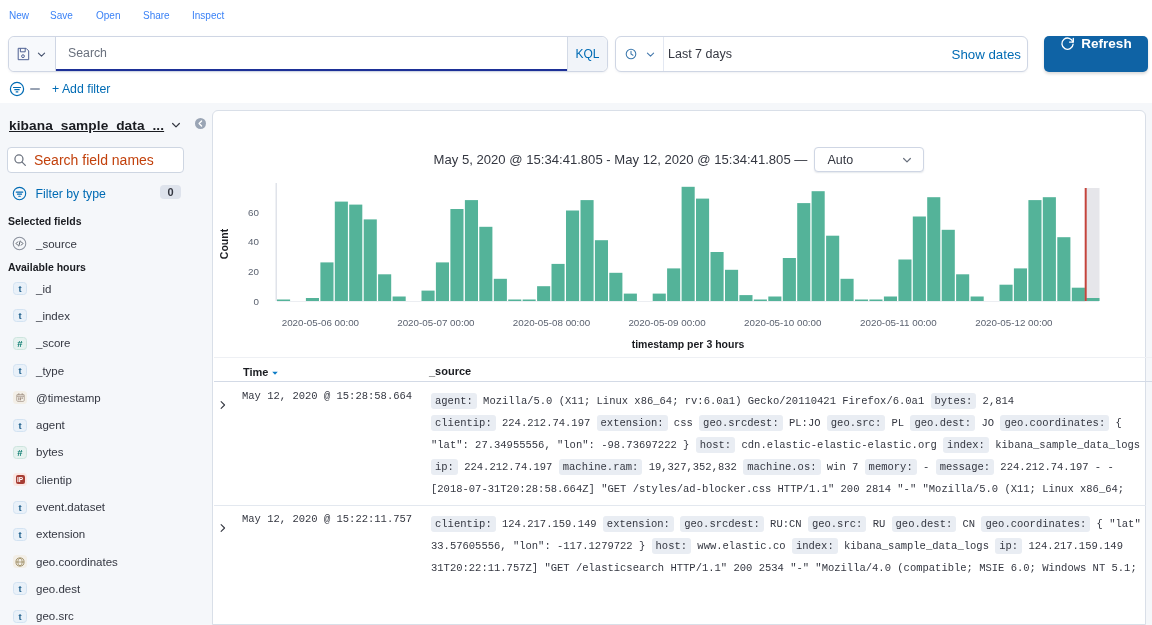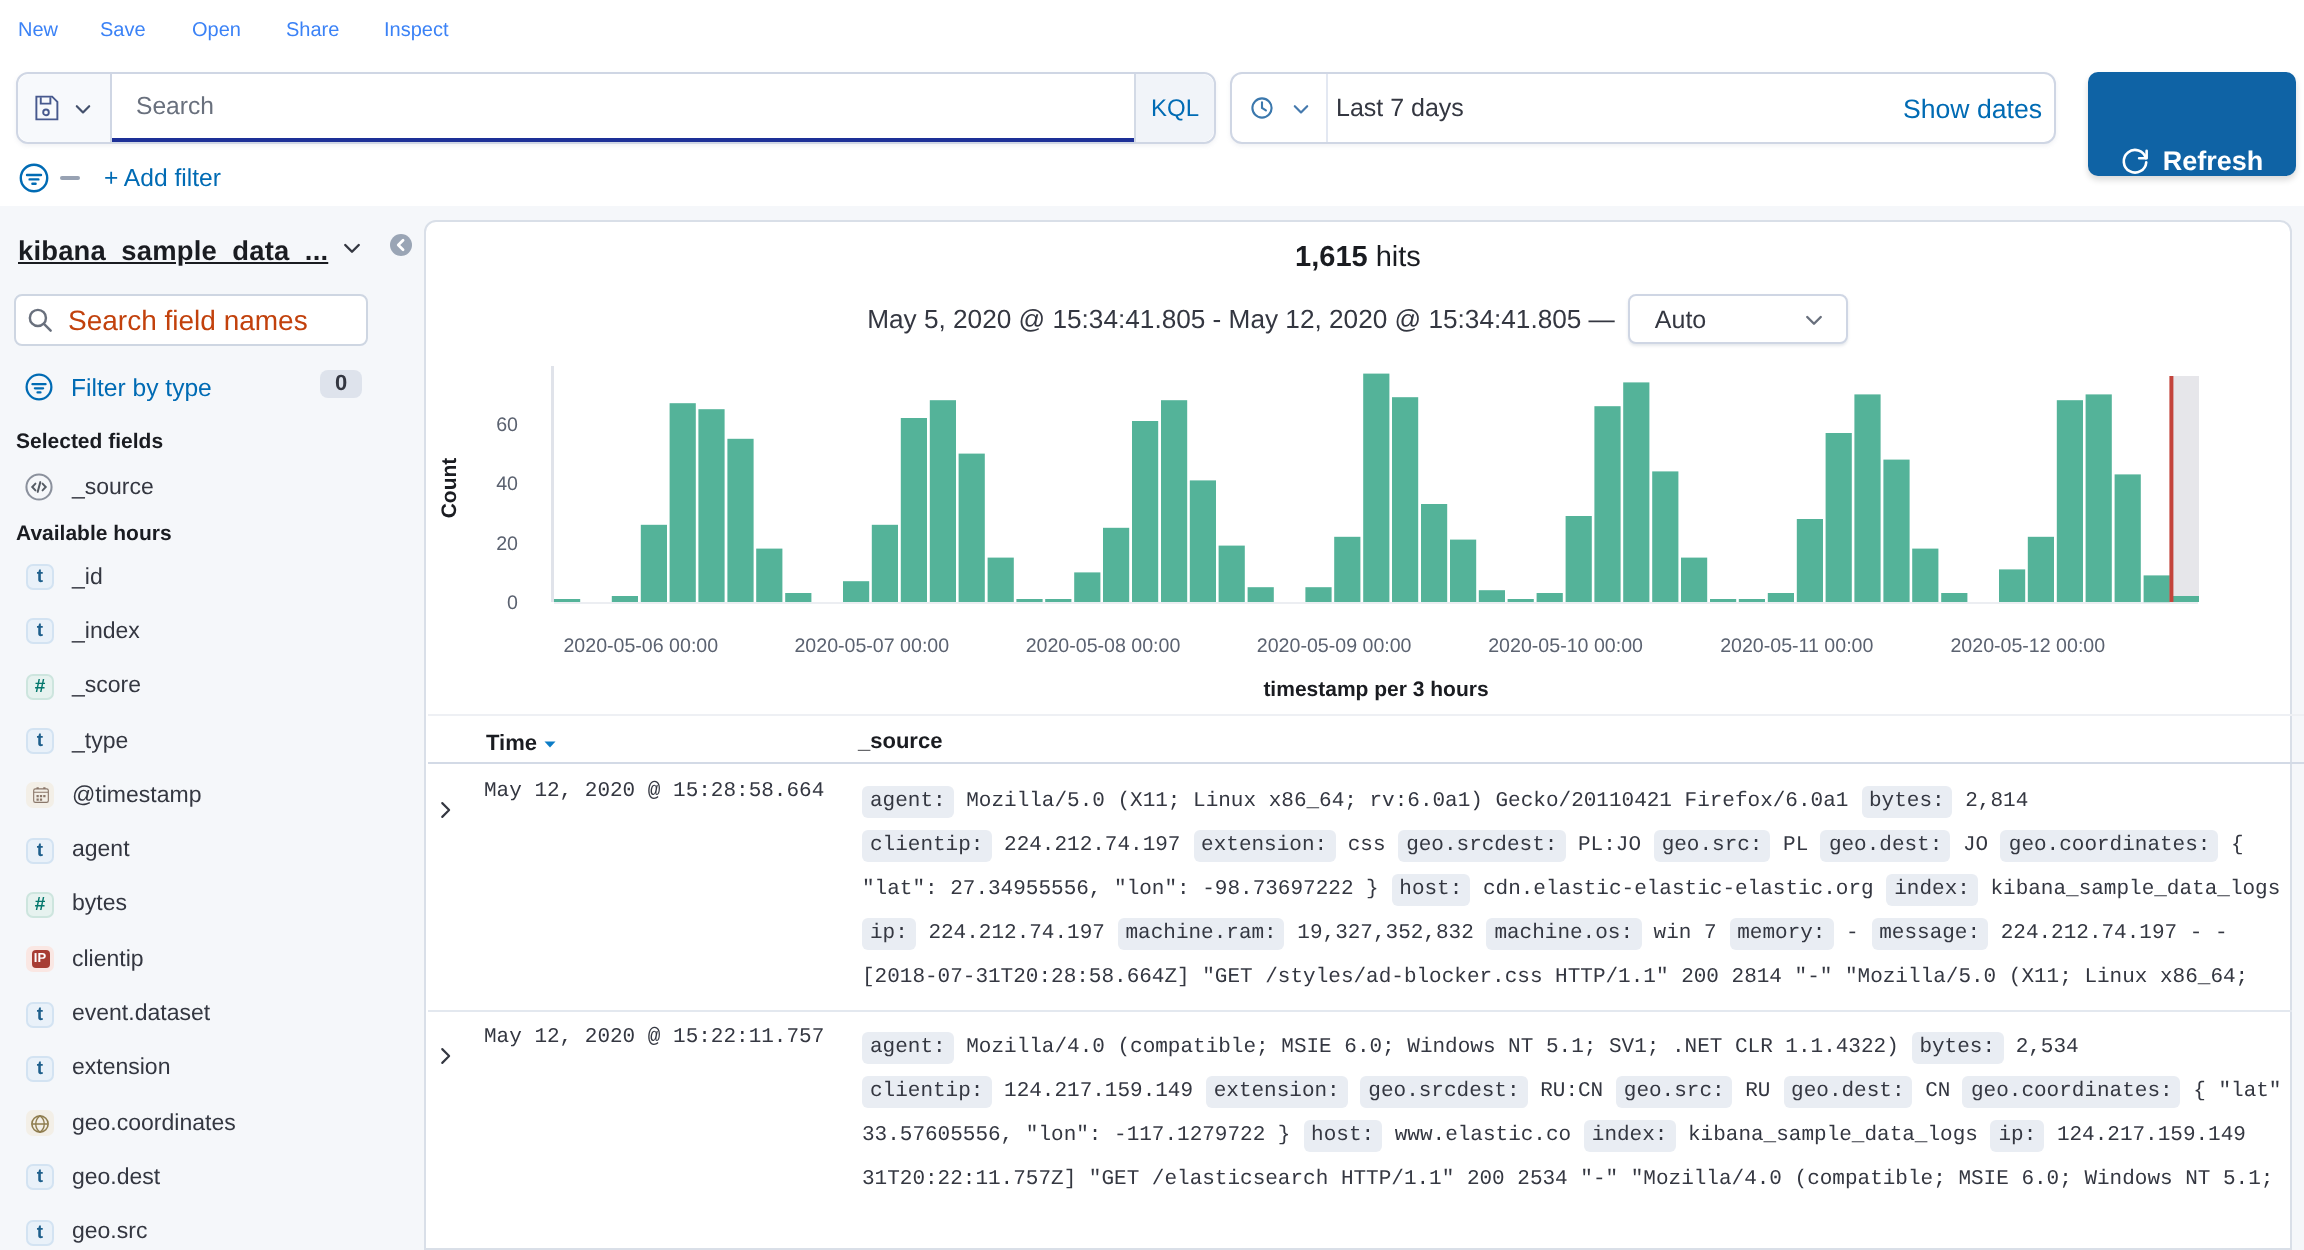--- a/index.html
+++ b/index.html
@@ -20,22 +20,22 @@
         display:flex; align-items:center; justify-content:center; }
 .qunder { position:absolute; left:46.6px; right:40px; bottom:0; height:2.5px; background:#1d3097; }
 
 .dbox { position:absolute; left:615px; top:36px; width:413px; height:36px; background:#fff;
         border:1px solid #cfd6e4; border-radius:6px; box-shadow:0 1px 2px rgba(152,162,179,.15);
         display:flex; align-items:center; }
 .dquick { display:flex; align-items:center; gap:8px; padding:0 7px 0 9px; height:100%;
           border-right:1px solid #e3e8f2; }
 .dtext { font-size:12.5px; color:#343741; padding-left:4px; }
 .dshow { position:absolute; right:6px; font-size:13.3px; color:#006BB4; }
-.rbtn { position:absolute; left:1044px; top:36px; width:104px; height:52px; background:#0f63a5;
-        border-radius:5px; color:#fff; display:flex; align-items:flex-end; justify-content:center; gap:6px;
+.rbtn { position:absolute; left:1044px; top:36px; width:104px; height:36px; background:#0f63a5;
+        border-radius:5px; color:#fff; display:flex; align-items:flex-start; justify-content:center; gap:6px;
         font-size:13.5px; font-weight:bold; box-shadow:0 2px 3px rgba(0,0,0,.15); }
 
 
 .frowbar { position:absolute; left:9px; top:81px; height:16px; display:flex; align-items:center; }
 .fdash { width:10px; height:2px; background:#98A2B3; border-radius:1px; margin-left:5px; }
 .faddf { color:#006BB4; font-size:12.3px; margin-left:12px; }
 
 
 .content { position:absolute; left:0; top:103px; width:1152px; height:522px; background:#f5f7fa; }
 
@@ -249,21 +249,20 @@
             <span class="flab">geo.src</span>
           </div>
       </div>
     </div>
     <div class="collapse"><svg width="11" height="11" viewBox="0 0 16 16">
           <circle cx="8" cy="8" r="8" fill="#9aa5b5"></circle>
           <path d="M9.5 4.5L6 8l3.5 3.5" fill="none" stroke="#fff" stroke-width="2" stroke-linecap="round" stroke-linejoin="round"></path>
         </svg></div>
 
     <div class="panel">
-      <div class="hits"><b>1,615</b> hits</div>
       <div class="daterow">
         <span class="dr">May 5, 2020 @ 15:34:41.805 - May 12, 2020 @ 15:34:41.805&nbsp;—</span>
         <span class="autosel">
             <span>Auto</span>
             <svg width="12" height="12" viewBox="0 0 16 16" fill="none" stroke="#69707D" stroke-width="1.6" stroke-linecap="round" stroke-linejoin="round">
               <path d="M3.5 6l4.5 4.5L12.5 6"></path>
             </svg>
           </span>
       </div>
       <svg class="chart" width="934" height="186">
@@ -358,21 +357,20 @@
 <div class="srcline">[2018-07-31T20:28:58.664Z] "GET /styles/ad-blocker.css HTTP/1.1" 200 2814 "-" "Mozilla/5.0 (X11; Linux x86_64;</div>
         </div>
       </div>
       <div class="rowsep" style="top:394px;"></div>
       <div class="drow" style="top:394px; height:121px;">
         <span class="chev"><svg width="10" height="10" viewBox="0 0 16 16" fill="none" stroke="#343741" stroke-width="1.7" stroke-linecap="round" stroke-linejoin="round">
               <path d="M5 2.5L10.5 8 5 13.5"></path>
             </svg></span>
         <span class="time">May 12, 2020 @ 15:22:11.757</span>
         <div class="src" style="padding-top:9px;">
-<div class="srcline"><span class="fb">agent:</span> Mozilla/4.0 (compatible; MSIE 6.0; Windows NT 5.1; SV1; .NET CLR 1.1.4322) <span class="fb">bytes:</span> 2,534</div>
 <div class="srcline"><span class="fb">clientip:</span> 124.217.159.149 <span class="fb">extension:</span> <span class="fb">geo.srcdest:</span> RU:CN <span class="fb">geo.src:</span> RU <span class="fb">geo.dest:</span> CN <span class="fb">geo.coordinates:</span> { "lat":</div>
 <div class="srcline">33.57605556, "lon": -117.1279722 } <span class="fb">host:</span> www.elastic.co <span class="fb">index:</span> kibana_sample_data_logs <span class="fb">ip:</span> 124.217.159.149</div>
 <div class="srcline">31T20:22:11.757Z] "GET /elasticsearch HTTP/1.1" 200 2534 "-" "Mozilla/4.0 (compatible; MSIE 6.0; Windows NT 5.1;</div>
         </div>
       </div>
     </div>
   </div>
 </div>
 
 </body></html>

